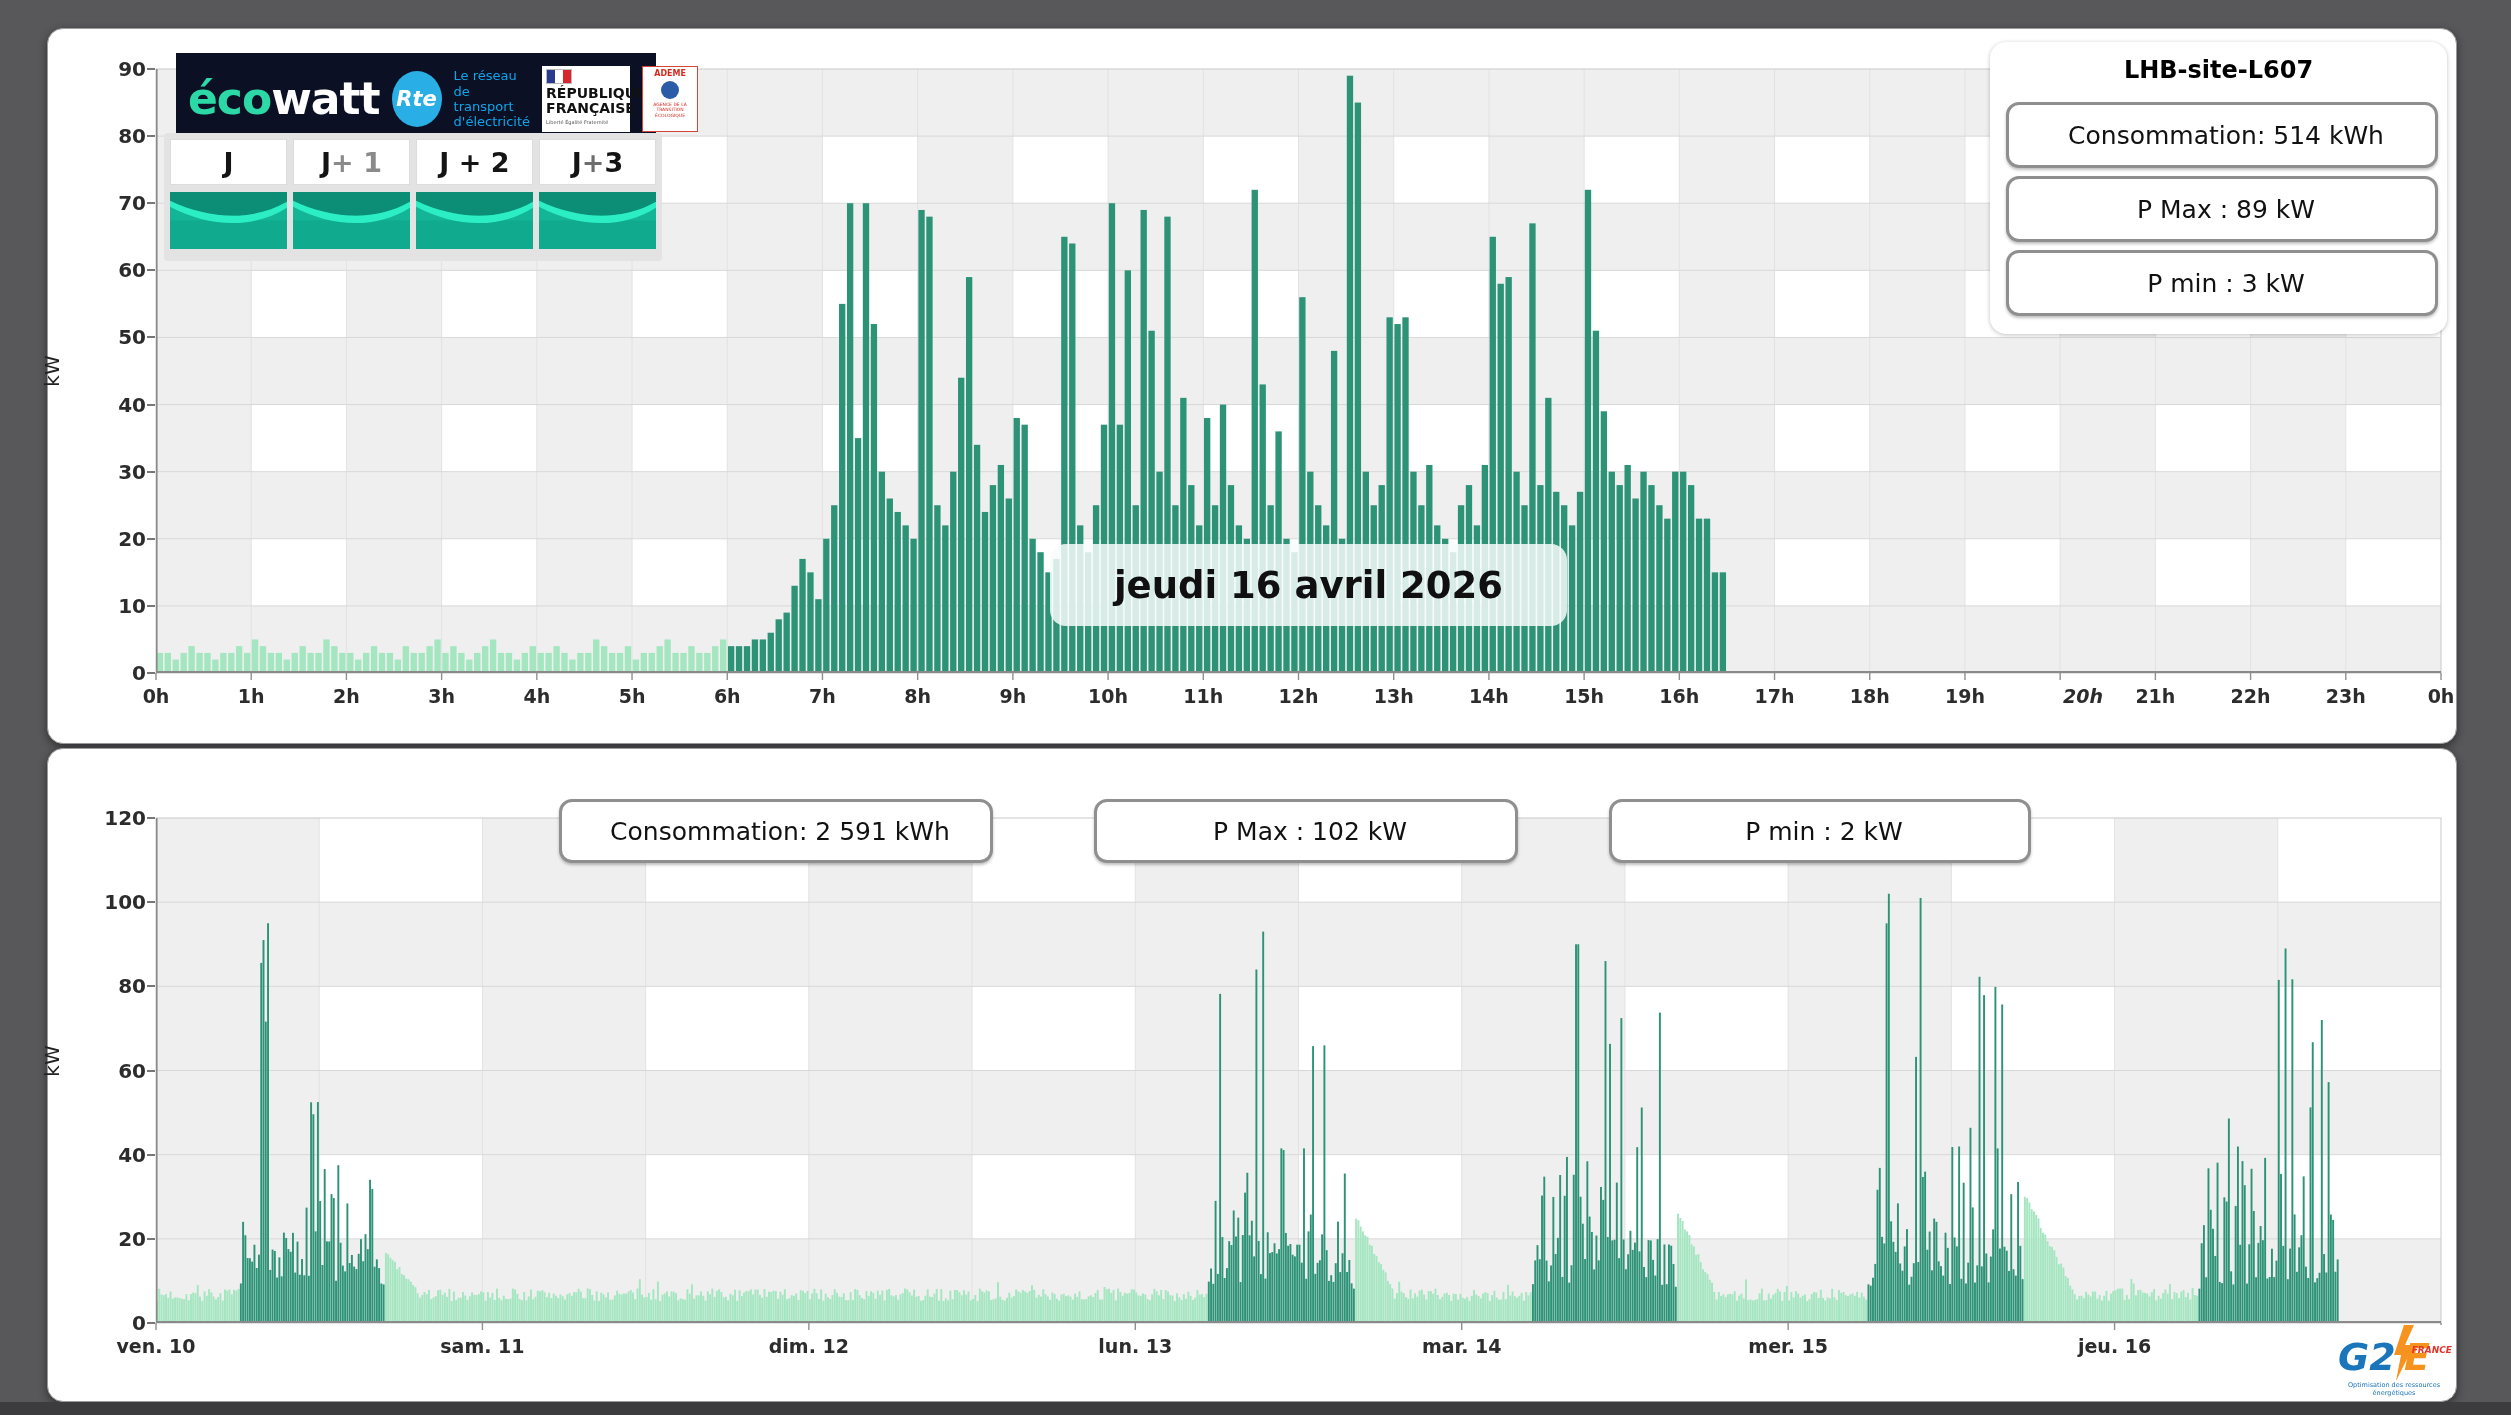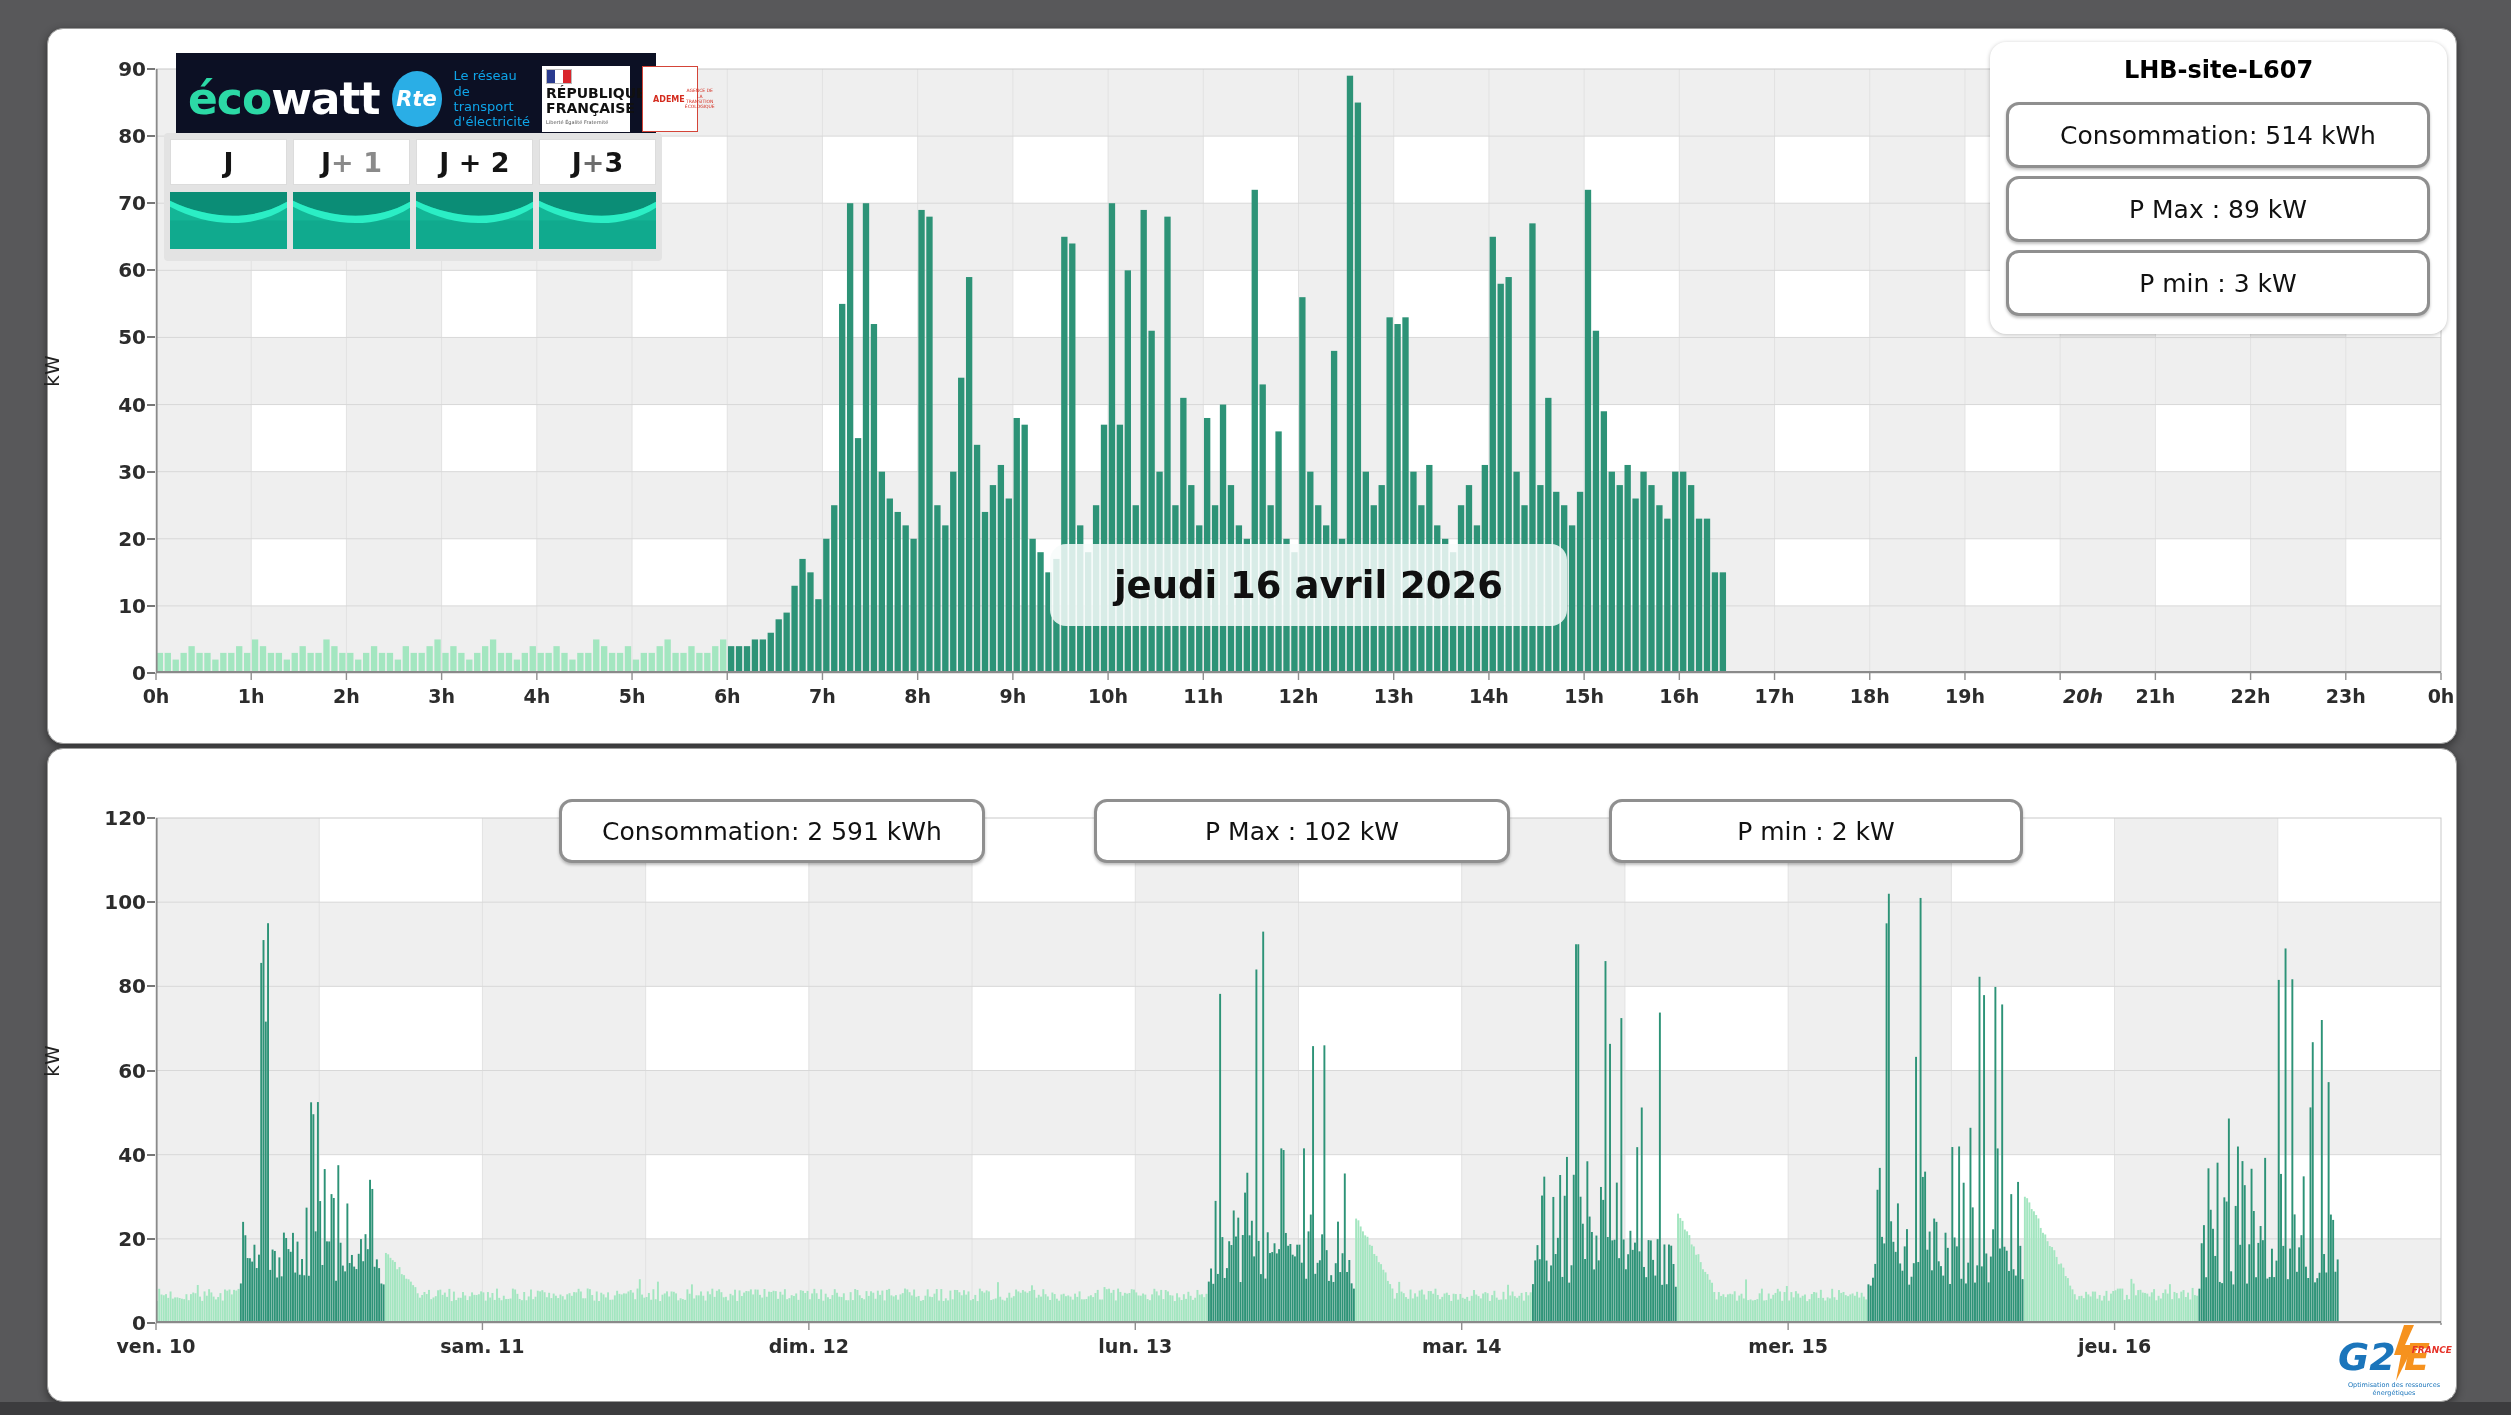--- a/index.html
+++ b/index.html
@@ -13,38 +13,38 @@
   .tick-y{position:absolute;width:68px;text-align:right;font-size:20px;font-weight:700;color:#2c2c2c;}
   .tick-x{position:absolute;text-align:center;font-size:19px;font-weight:700;color:#2c2c2c;}
   .ydash{position:absolute;width:8px;height:2px;background:#777;}
   .ylab{position:absolute;transform:rotate(-90deg);font-size:20px;color:#222;}
   .annotation{position:absolute;background:rgba(247,252,250,0.85);border-radius:16px;
       display:flex;align-items:center;justify-content:center;font-size:37px;font-weight:700;color:#101010;}
   .statsbox{position:absolute;background:#ffffff;border-radius:16px;box-shadow:0 1px 4px rgba(0,0,0,.25);}
   .statsbox .title{text-align:center;font-size:24px;font-weight:700;color:#000;margin-top:14px;}
   .pill{position:absolute;background:#fff;border:3px solid #8f8f8f;border-radius:13px;
         display:flex;align-items:center;justify-content:center;font-size:25px;color:#111;
-        box-shadow:0 2px 3px rgba(0,0,0,.25);}
+        box-shadow:0 2px 3px rgba(0,0,0,.25);padding-left:8px;}
   
   .banner{position:absolute;left:128px;top:24px;width:480px;height:92px;background:#0c1024;
           display:flex;align-items:center;gap:12px;padding:0 12px;box-sizing:border-box;}
   .brand{font-size:44px;font-weight:700;letter-spacing:-1px;line-height:1;}
   .brand .eco{color:#2cd9a6;}
   .brand .watt{color:#ffffff;}
   .rte-circle{width:50px;height:56px;border-radius:50%;background:#2aaee6;display:flex;align-items:center;
       justify-content:center;color:#fff;font-weight:700;font-style:italic;font-size:21px;flex:0 0 auto;}
   .rte-tag{font-size:13px;color:#0ea5e9;line-height:1.18;}
   .govbox{background:#fff;width:88px;height:66px;padding:3px 4px;box-sizing:border-box;flex:0 0 auto;}
   .flag{display:flex;height:13px;width:24px;margin-bottom:2px;border:1px solid #bbb;}
   .flag i{flex:1;}
   .flag i:nth-child(1){background:#2a3b8f;} .flag i:nth-child(2){background:#fff;} .flag i:nth-child(3){background:#d9252c;}
   .gov-t{font-size:14px;font-weight:700;color:#111;line-height:1.1;}
   .gov-m{font-size:5px;color:#555;margin-top:2px;}
   .ademe{background:#fff;border:1px solid #d44438;width:56px;height:66px;box-sizing:border-box;
-      display:flex;flex-direction:row;align-items:center;padding:10px;flex:0 0 auto;}
+      display:flex;flex-direction:column;align-items:center;padding:2px;flex:0 0 auto;}
   .ademe .at{color:#d42b1e;font-size:8px;font-weight:700;}
   .ademe .globe{width:18px;height:18px;border-radius:50%;background:#2a5ca8;margin:3px 0;}
   .ademe .as{color:#d42b1e;font-size:4.5px;text-align:center;line-height:1.2;}
   
   .daysel{position:absolute;left:116px;top:104px;width:498px;height:128px;background:#e3e3e3;
           border-radius:4px;padding:6px;box-sizing:border-box;display:flex;gap:6px;}
   .daybtn{width:117px;display:flex;flex-direction:column;cursor:pointer;}
   .daybtn .dlabel{background:#fff;height:46px;border:1px solid #dcdcdc;box-sizing:border-box;
       display:flex;align-items:center;justify-content:center;font-size:27px;font-weight:700;color:#141414;}
   .daybtn .wave{height:57px;margin-top:7px;}

